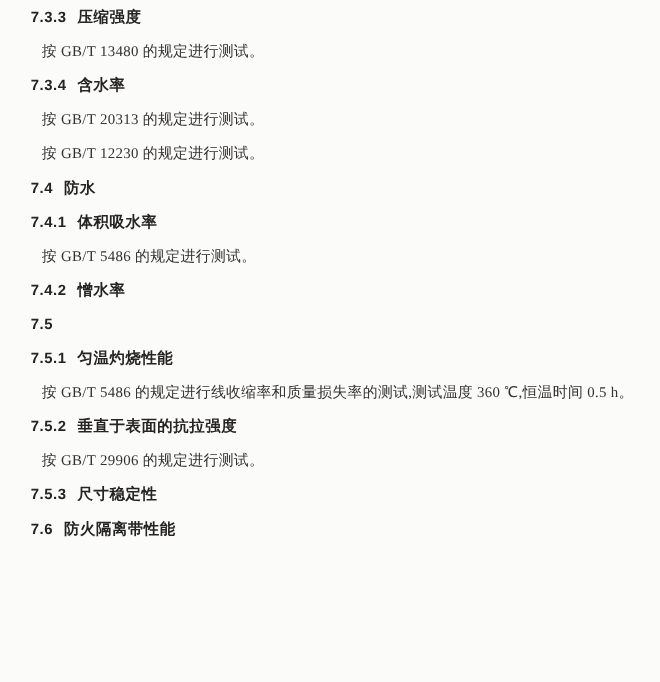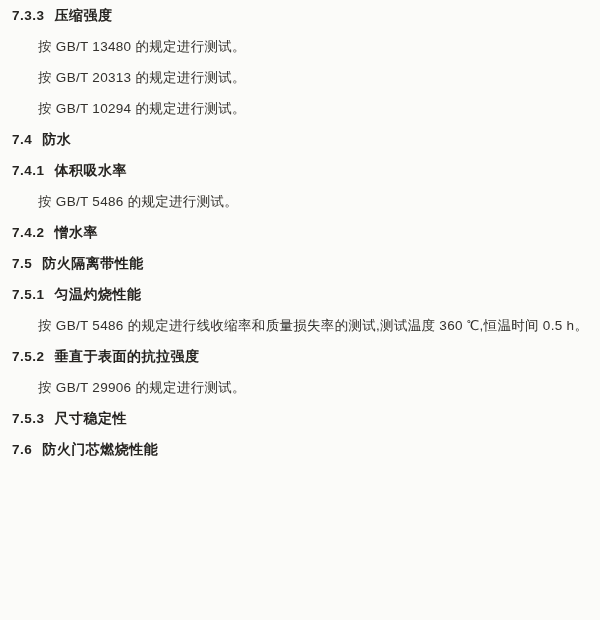--- a/index.html
+++ b/index.html
@@ -26,78 +26,81 @@
     left: 0;
     width: 100%;
   }
   .line {
     height: 31px;
     display: flex;
     align-items: center;
     white-space: nowrap;
   }
   .line.heading {
-    padding-left: 12px;
+    padding-left: 28px;
     font-family: "Liberation Sans", "DejaVu Sans", sans-serif;
     font-weight: bold;
     font-size: 14px;
     letter-spacing: 0.5px;
     color: #262421;
   }
   .line.heading .num {
     font-family: "Liberation Sans", "DejaVu Sans", sans-serif;
     font-weight: bold;
     font-size: 13.5px;
     letter-spacing: 0.5px;
     margin-right: 10px;
   }
   .line.body {
     padding-left: 38px;
-    font-family: Liberation Sans, sans-serif;
+    font-family: Liberation Serif, serif;
     font-size: 13.5px;
     letter-spacing: 0.3px;
     color: #33312d;
   }
 </style>
 </head>
 <body>
 
 <div class="page" style="background: rgb(251, 251, 249); color: rgb(45, 43, 40);">
   <div class="doc-lines" id="doc-lines">
       <div class="line heading">
     <span class="num">7.3.3</span>
     <span class="title">压缩强度</span>
   </div>
       <div class="line body">
     <span class="text">按 GB/T 13480 的规定进行测试。</span>
   </div>
+      <div class="line heading">
+    <span class="num">7.3.4</span>
+    <span class="title">含水率</span>
+  </div>
       <div class="line body">
     <span class="text">按 GB/T 20313 的规定进行测试。</span>
   </div>
       <div class="line body">
-    <span class="text">按 GB/T 10294 的规定进行测试。</span>
+    <span class="text">按 GB/T 12230 的规定进行测试。</span>
   </div>
       <div class="line heading">
     <span class="num">7.4</span>
     <span class="title">防水</span>
   </div>
       <div class="line heading">
     <span class="num">7.4.1</span>
     <span class="title">体积吸水率</span>
   </div>
       <div class="line body">
     <span class="text">按 GB/T 5486 的规定进行测试。</span>
   </div>
       <div class="line heading">
     <span class="num">7.4.2</span>
     <span class="title">憎水率</span>
   </div>
       <div class="line heading">
     <span class="num">7.5</span>
-    <span class="title">防火隔离带性能</span>
   </div>
       <div class="line heading">
     <span class="num">7.5.1</span>
     <span class="title">匀温灼烧性能</span>
   </div>
       <div class="line body">
     <span class="text">按 GB/T 5486 的规定进行线收缩率和质量损失率的测试,测试温度 360 ℃,恒温时间 0.5 h。</span>
   </div>
       <div class="line heading">
     <span class="num">7.5.2</span>
@@ -105,16 +108,16 @@
   </div>
       <div class="line body">
     <span class="text">按 GB/T 29906 的规定进行测试。</span>
   </div>
       <div class="line heading">
     <span class="num">7.5.3</span>
     <span class="title">尺寸稳定性</span>
   </div>
       <div class="line heading">
     <span class="num">7.6</span>
-    <span class="title">防火门芯燃烧性能</span>
+    <span class="title">防火隔离带性能</span>
   </div>
     </div>
 </div>
 
 </body></html>

